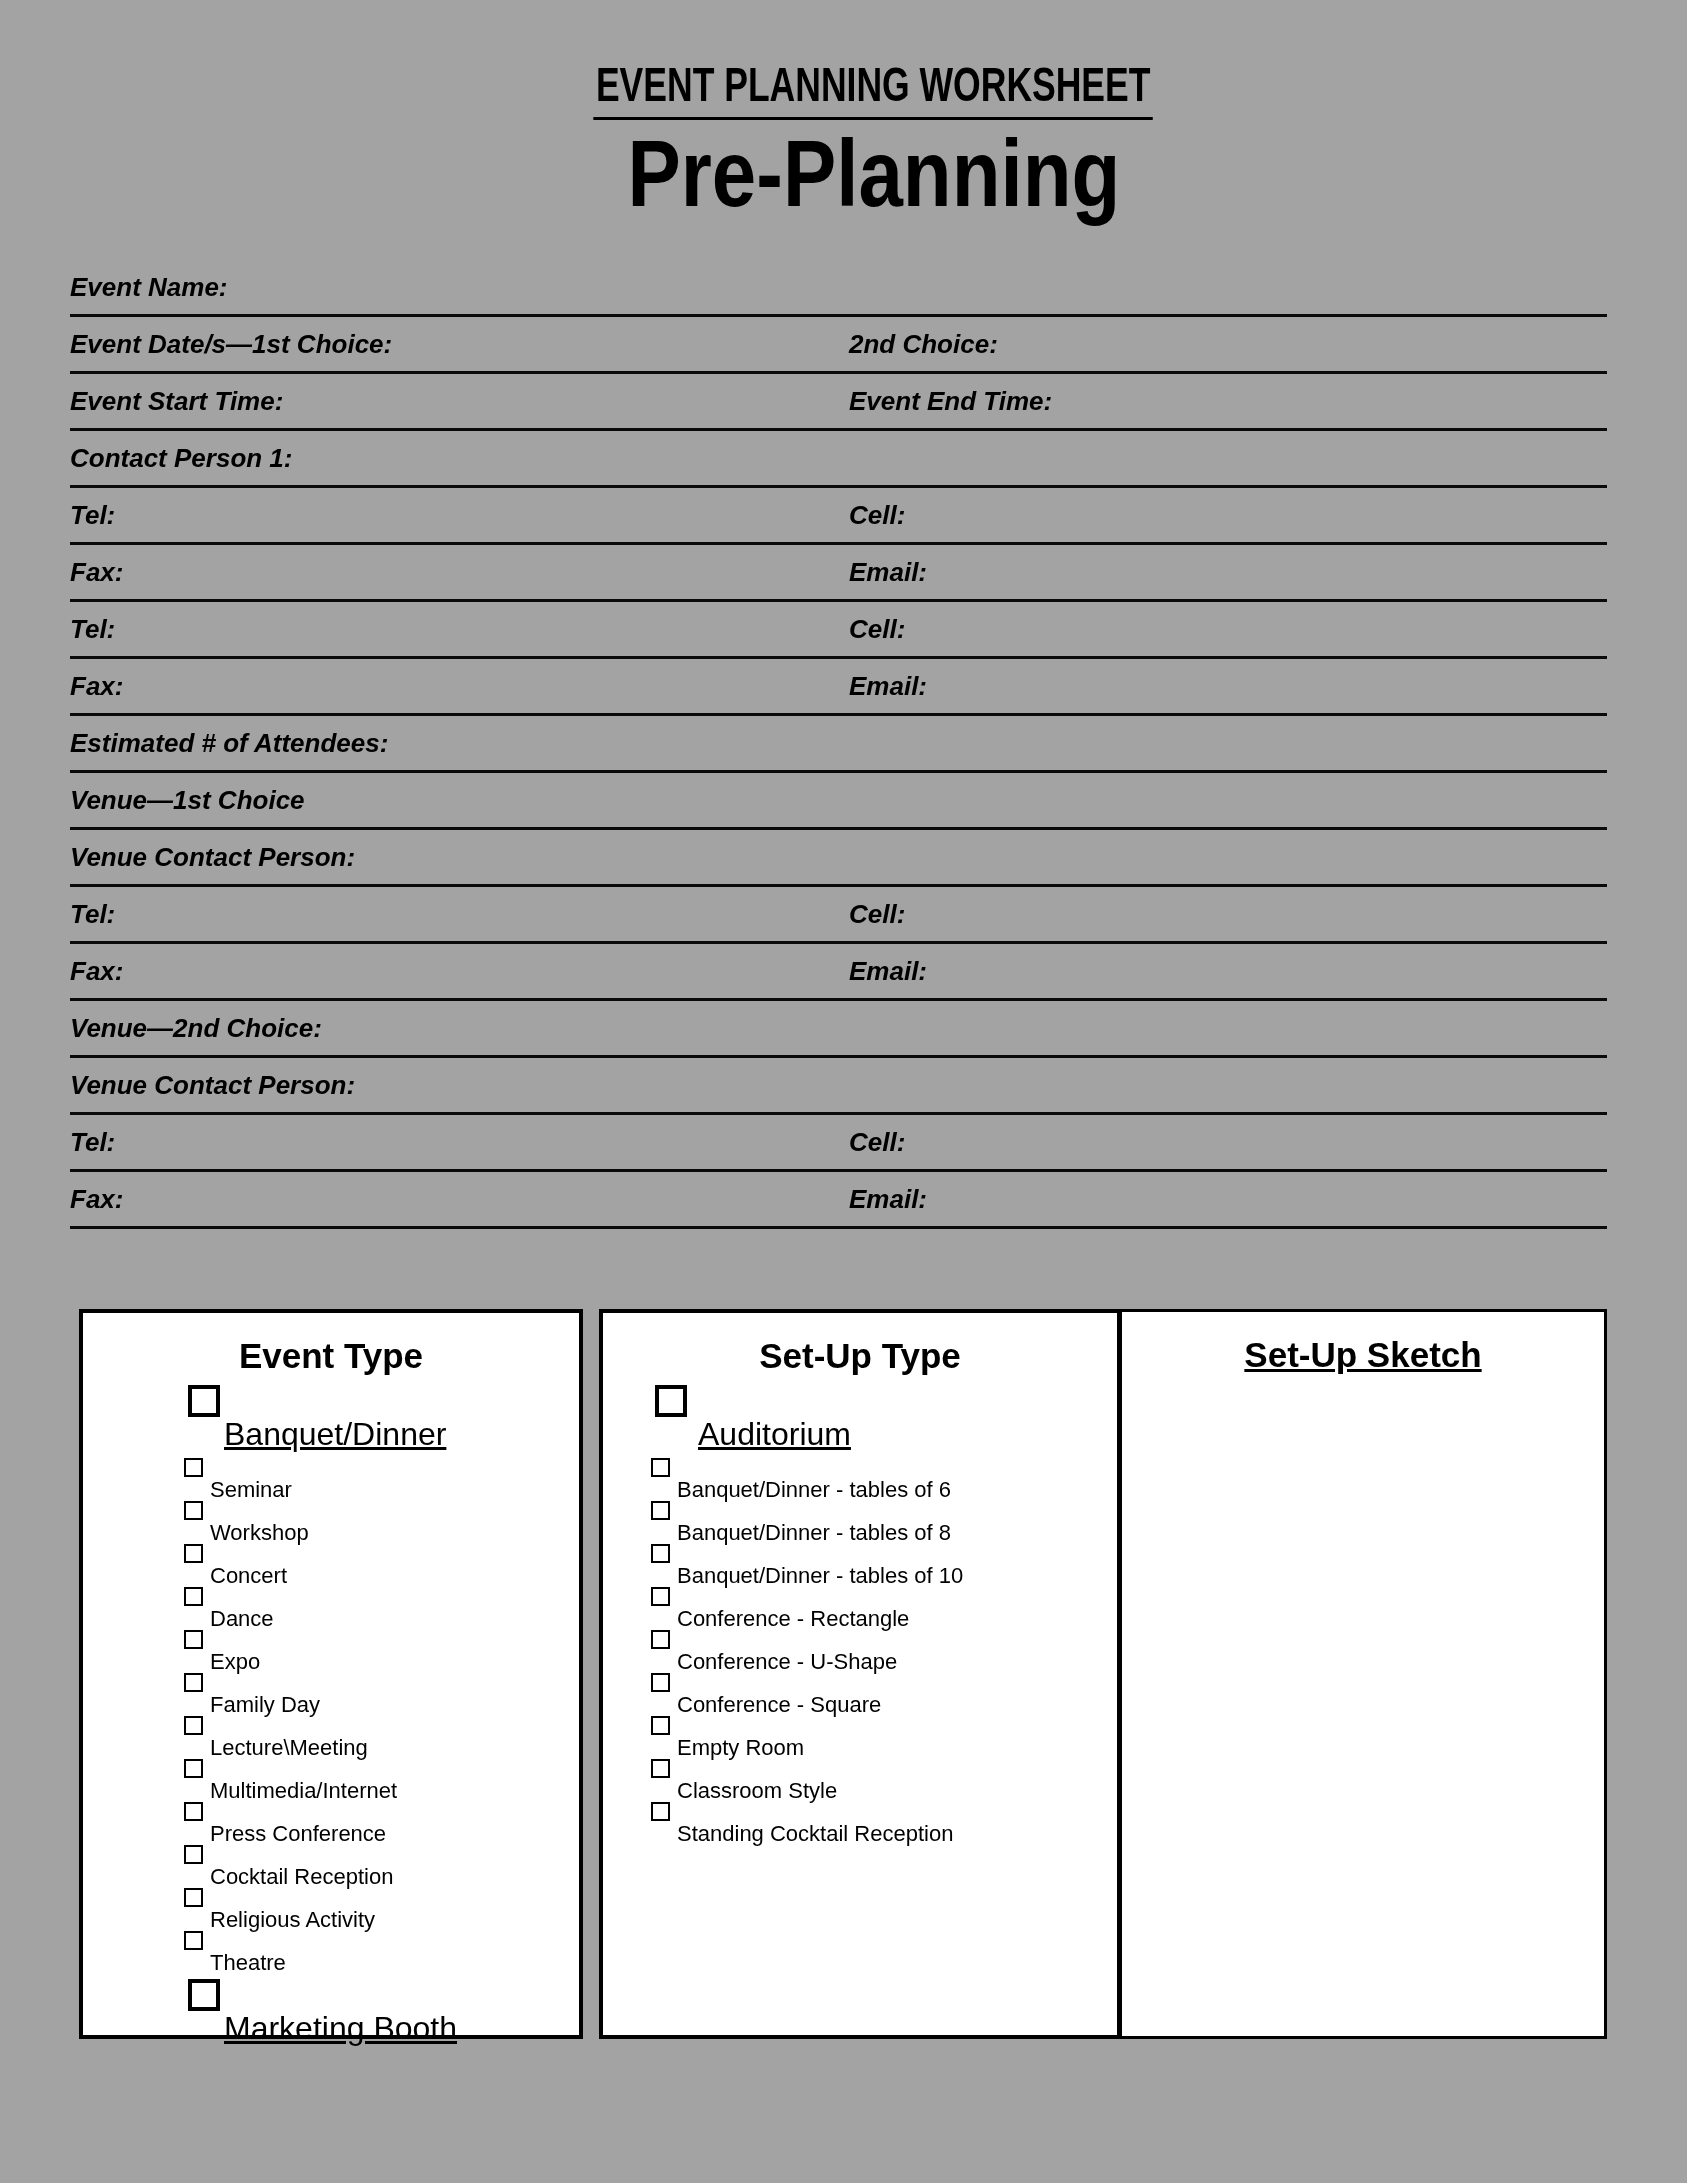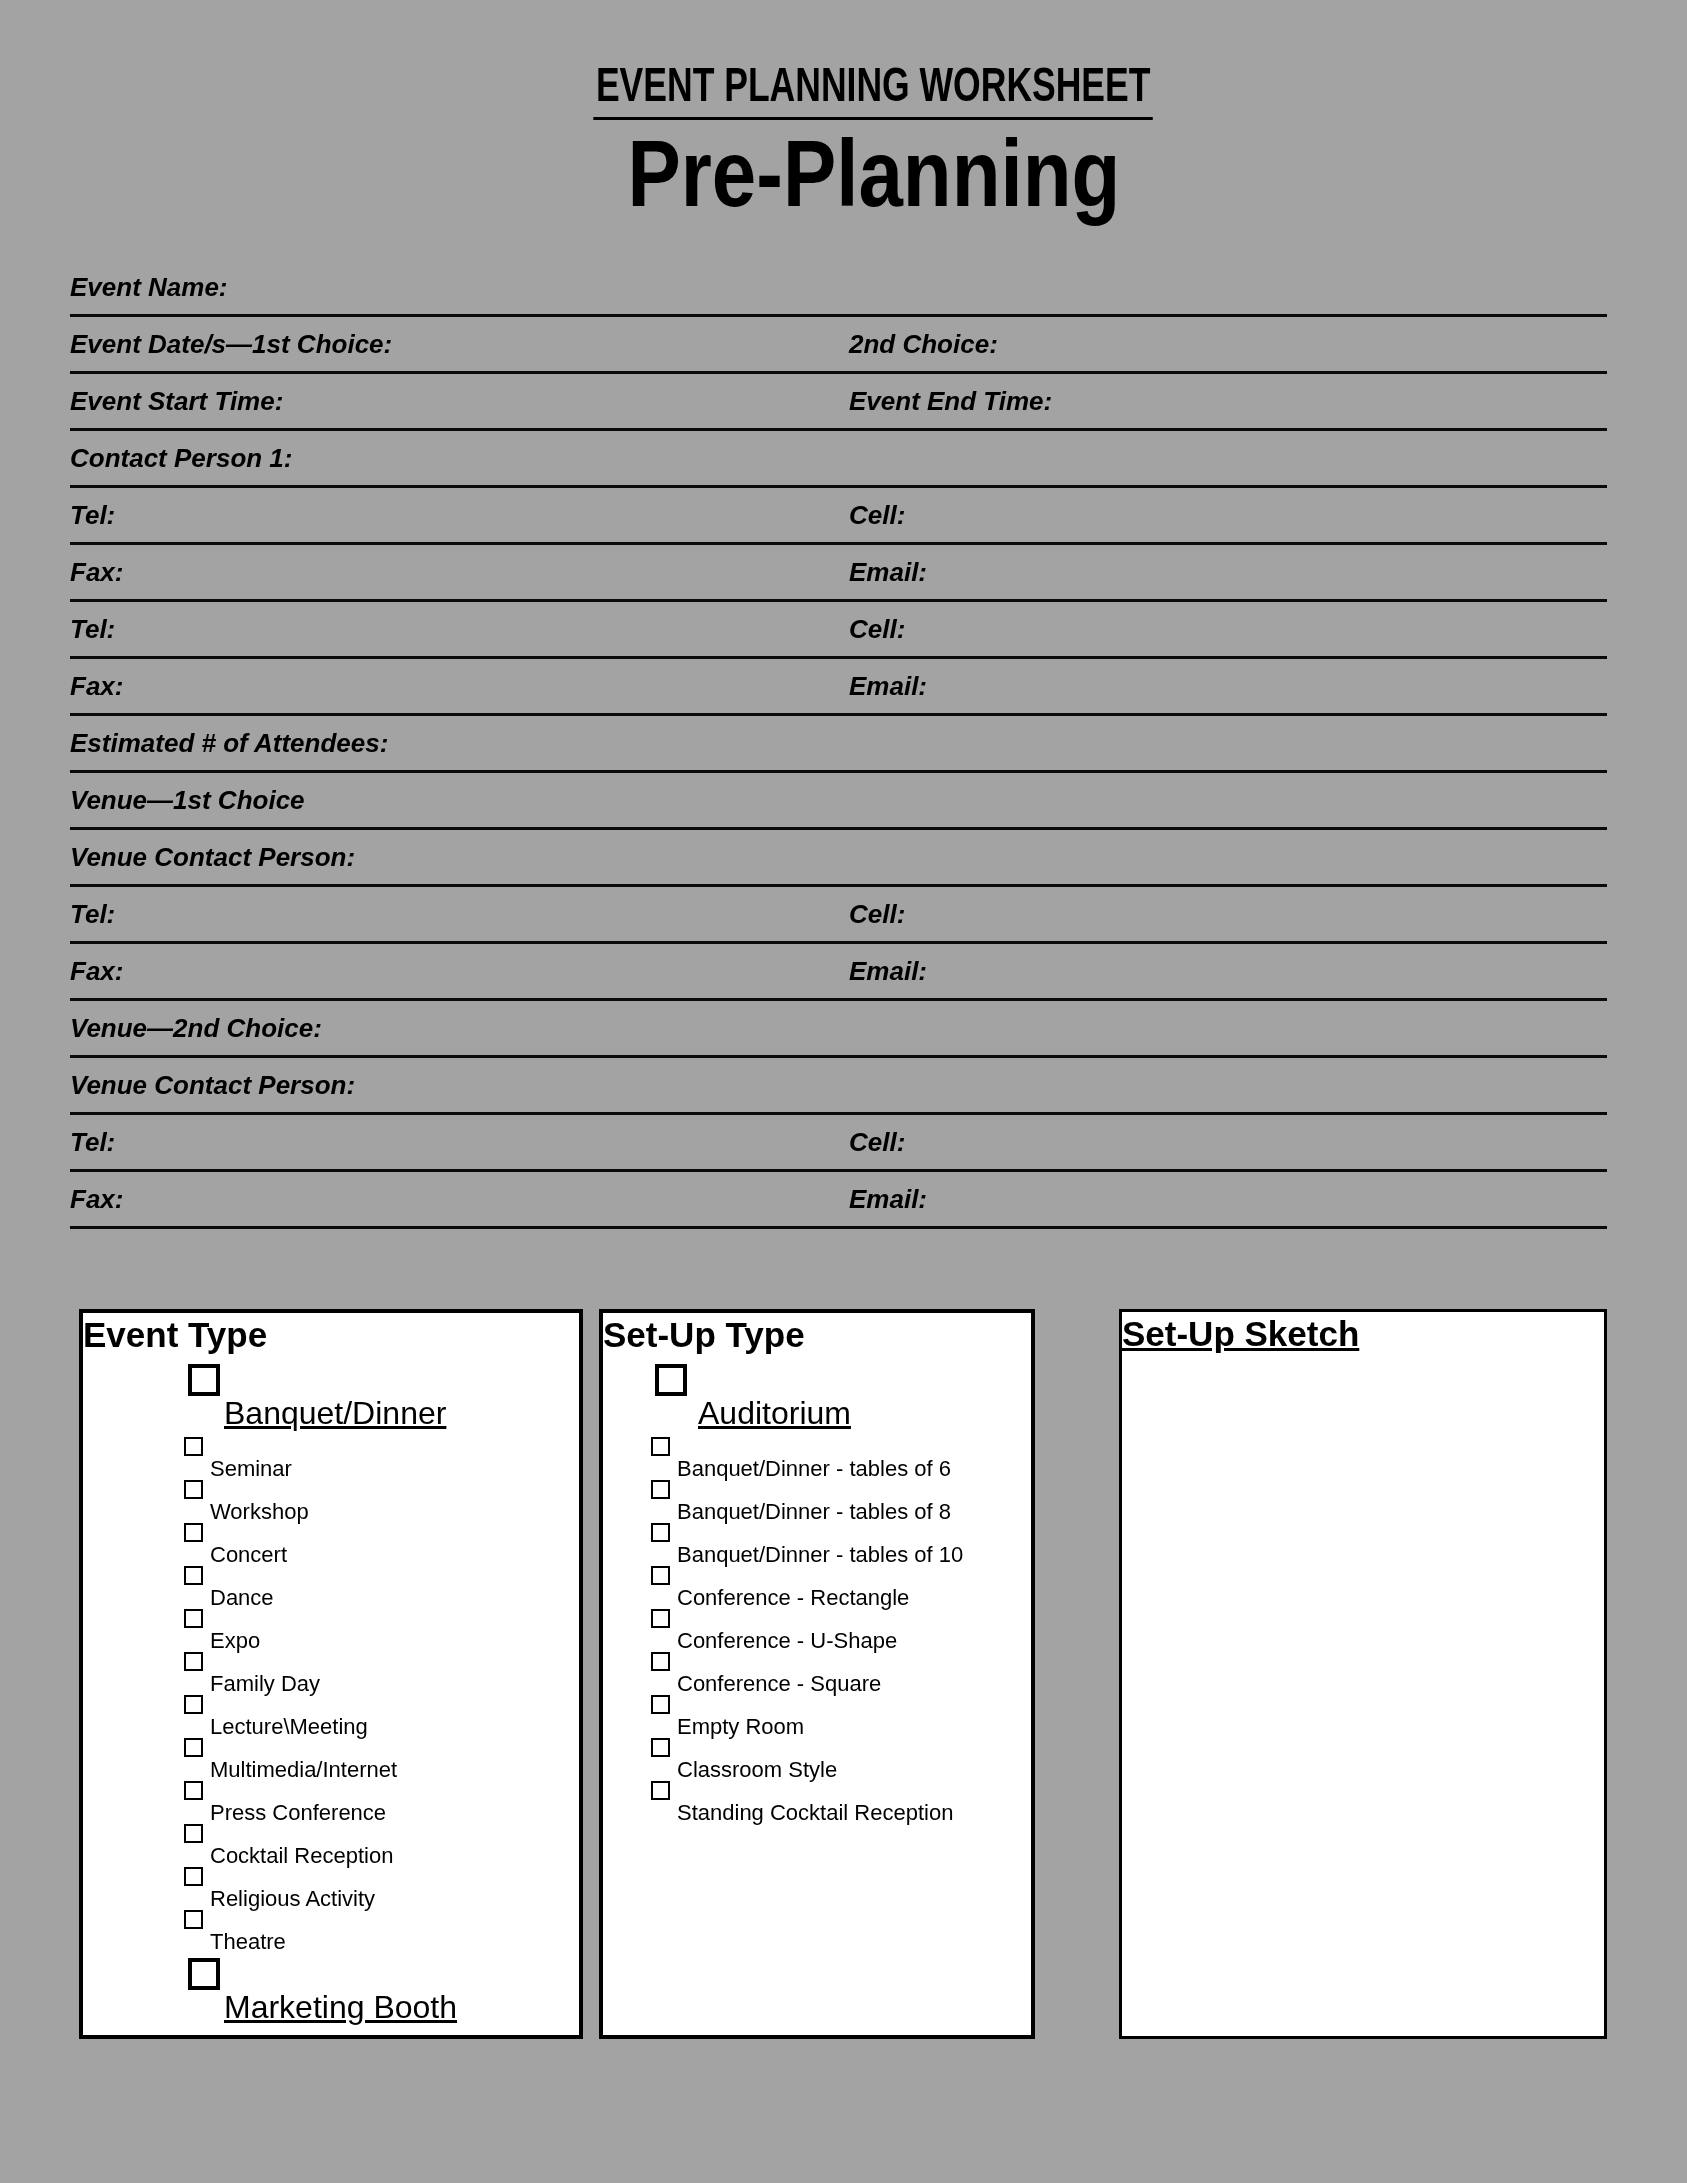--- a/index.html
+++ b/index.html
@@ -33,25 +33,25 @@
   }
   .flabel{
     font-style:italic;font-size:26px;line-height:30px;white-space:nowrap;
     letter-spacing:0px;
   }
   .flabel.right{position:absolute;left:779px;top:50%;transform:translateY(-50%);}
 
   
   .panel{position:absolute;top:1309px;height:730px;box-sizing:border-box;background:#fff;}
   #panel-event {left:79px;  width:504px; border:4.4px solid #000;}
-  #panel-setup {left:599px; width:436px; border:4.4px solid #000;}
+  #panel-setup {left:599px; width:522px; border:4.4px solid #000;}
   #panel-sketch{left:1119px;width:488px; border:3.5px solid #000;text-decoration:underline;}
   .panel-title{
-    font-weight:bold;font-size:35px;line-height:40px;
-    margin-top:2px;white-space:nowrap;
+    text-align:center;font-weight:bold;font-size:35px;line-height:40px;
+    margin-top:23px;white-space:nowrap;
   }
   .items{margin-top:7px;}
   #panel-event .items{padding-left:101px;}
   #panel-setup .items{padding-left:48px;}
 
   .check-item{position:relative;}
   .cb{box-sizing:content-box;background:#fff;display:block;}
 
   .check-item.small{height:43px;}
   .check-item.small .cb{width:15px;height:15px;border:2.6px solid #000;}

